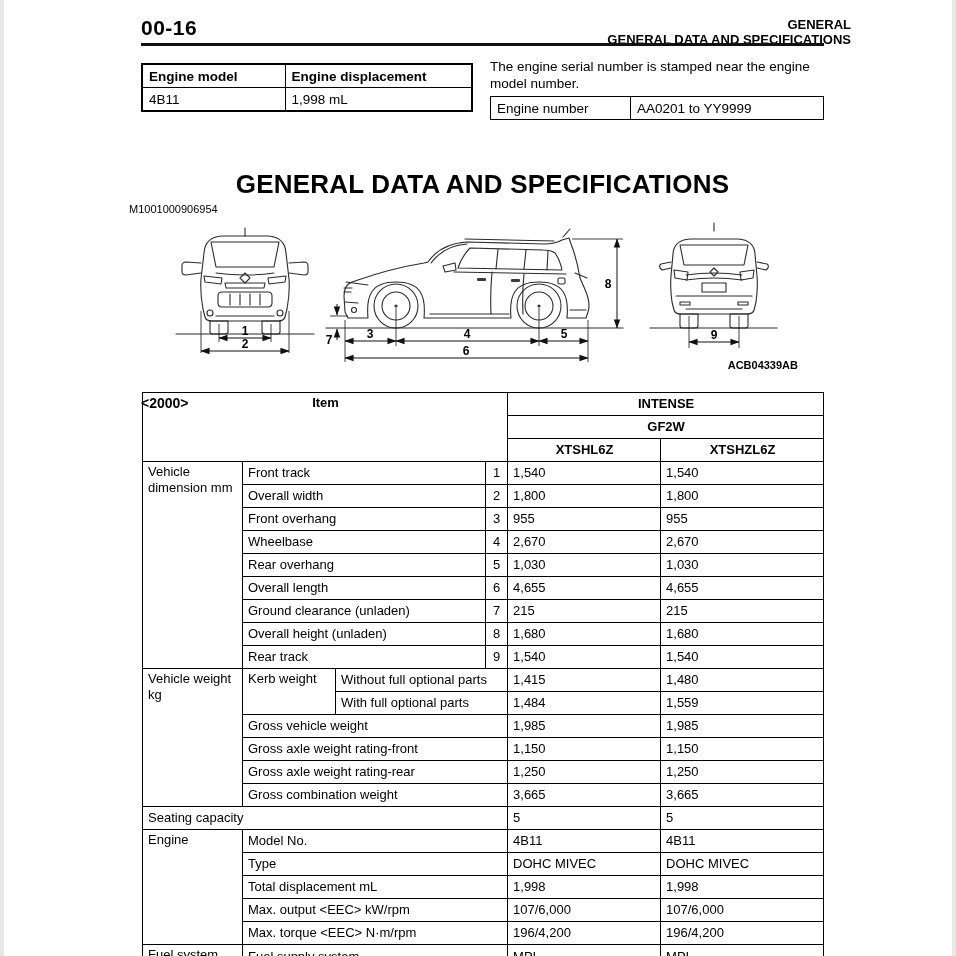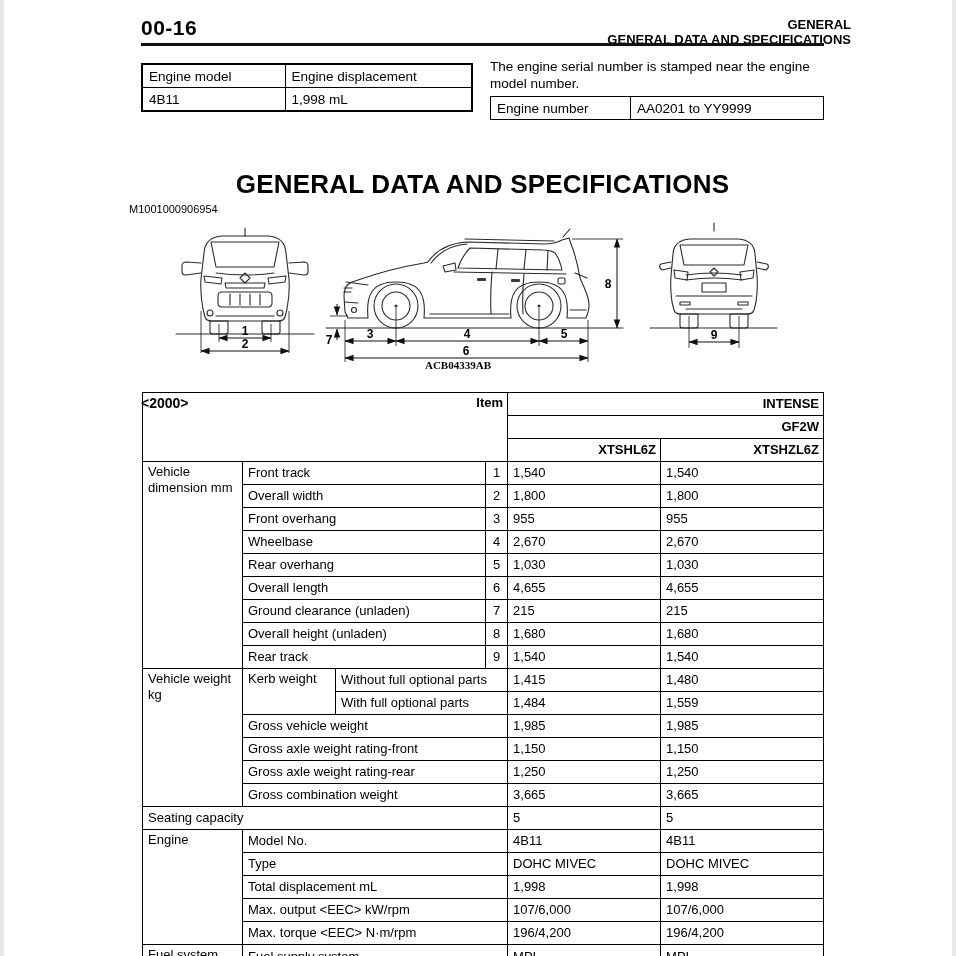--- a/index.html
+++ b/index.html
@@ -10,42 +10,42 @@
   }
   .abs{position:absolute;}
   
   .page-num{left:137px;top:16px;font-size:21px;font-weight:bold;letter-spacing:.5px;}
   .hdr-center{left:147px;top:17px;width:700px;text-align:right;font-weight:bold;font-size:13px;line-height:15px;}
   .hdr-rule{left:137px;top:43px;width:683px;height:3px;background:#111;}
   
   table{border-collapse:collapse;table-layout:fixed;}
   .engine-table{left:137px;top:63px;width:330px;font-size:13.5px;}
   .engine-table th,.engine-table td{border:1px solid #000;padding:1px 6px;height:20px;text-align:left;font-weight:normal;}
-  .engine-table th{font-weight:normal;}
+  .engine-table th{font-weight:bold;}
   .engine-table{border:2px solid #000;}
   .engine-table th,.engine-table td{border:1px solid #000;}
   .note{left:486px;top:58px;width:332px;font-size:13.5px;line-height:17px;}
   .sn-table{left:486px;top:96px;width:333px;font-size:13.5px;border:1.5px solid #000;}
   .sn-table td{border:1px solid #000;padding:1px 6px;height:20px;}
   
   .main-title{left:137px;top:169px;width:683px;text-align:center;font-size:26px;font-weight:bold;letter-spacing:.2px;}
   .doc-ref{left:125px;top:203px;width:683px;font-size:11px;}
-  .fig-ref{left:121px;top:359px;width:666px;text-align:center;font-size:11px;font-weight:bold;font-family:Liberation Serif, serif;}
+  .fig-ref{left:128px;top:359px;width:666px;text-align:right;font-size:11px;font-weight:bold;}
   .year-tag{left:137px;top:375px;font-size:14px;font-weight:bold;margin-top:20px;}
   
   .diagram{position:absolute;}
   .car{fill:none;stroke:#2b2b2b;stroke-width:1.1;stroke-linejoin:round;stroke-linecap:round;}
   .carfill{fill:#3a3a3a;stroke:none;}
   .ext path,.ext line{stroke:#111;stroke-width:.8;fill:none;}
   .dim path,.dim line{stroke:#111;stroke-width:1;fill:none;}
   .dtx{font-family:"Liberation Sans","DejaVu Sans",sans-serif;font-size:12px;font-weight:bold;fill:#000;text-anchor:middle;}
   
   .spec-table{left:138px;top:392px;width:681px;font-size:13px;border:1.5px solid #000;}
   .spec-table th,.spec-table td{border:1px solid #000;padding:1px 4px 1px 5px;height:20px;line-height:16px;overflow:hidden;}
-  .spec-table th{text-align:right;font-weight:bold;vertical-align:middle;}
+  .spec-table th{text-align:center;font-weight:bold;vertical-align:middle;}
   .spec-table td{vertical-align:middle;}
   .spec-table .top{vertical-align:top;padding-top:2px;}
   .spec-table .num{text-align:center;padding:1px 1px;}
 </style>
 </head>
 <body>
 
 <div class="page">
 
   <div class="abs page-num">00-16</div>

